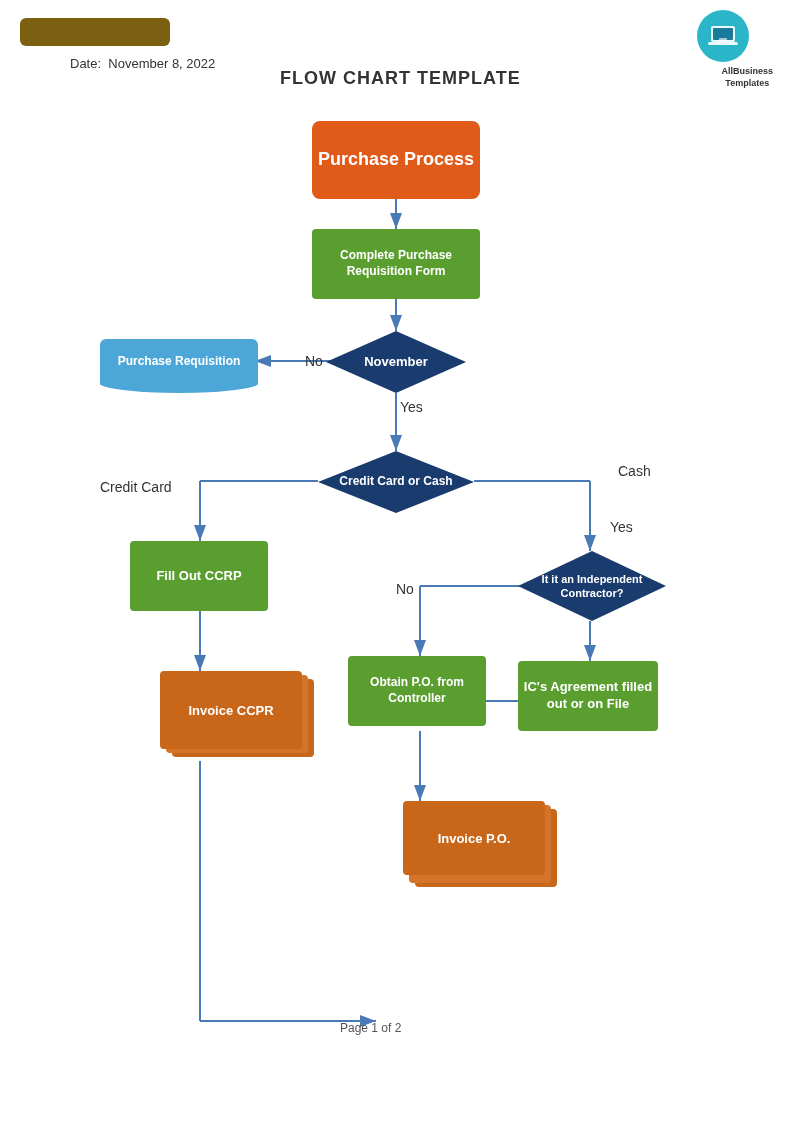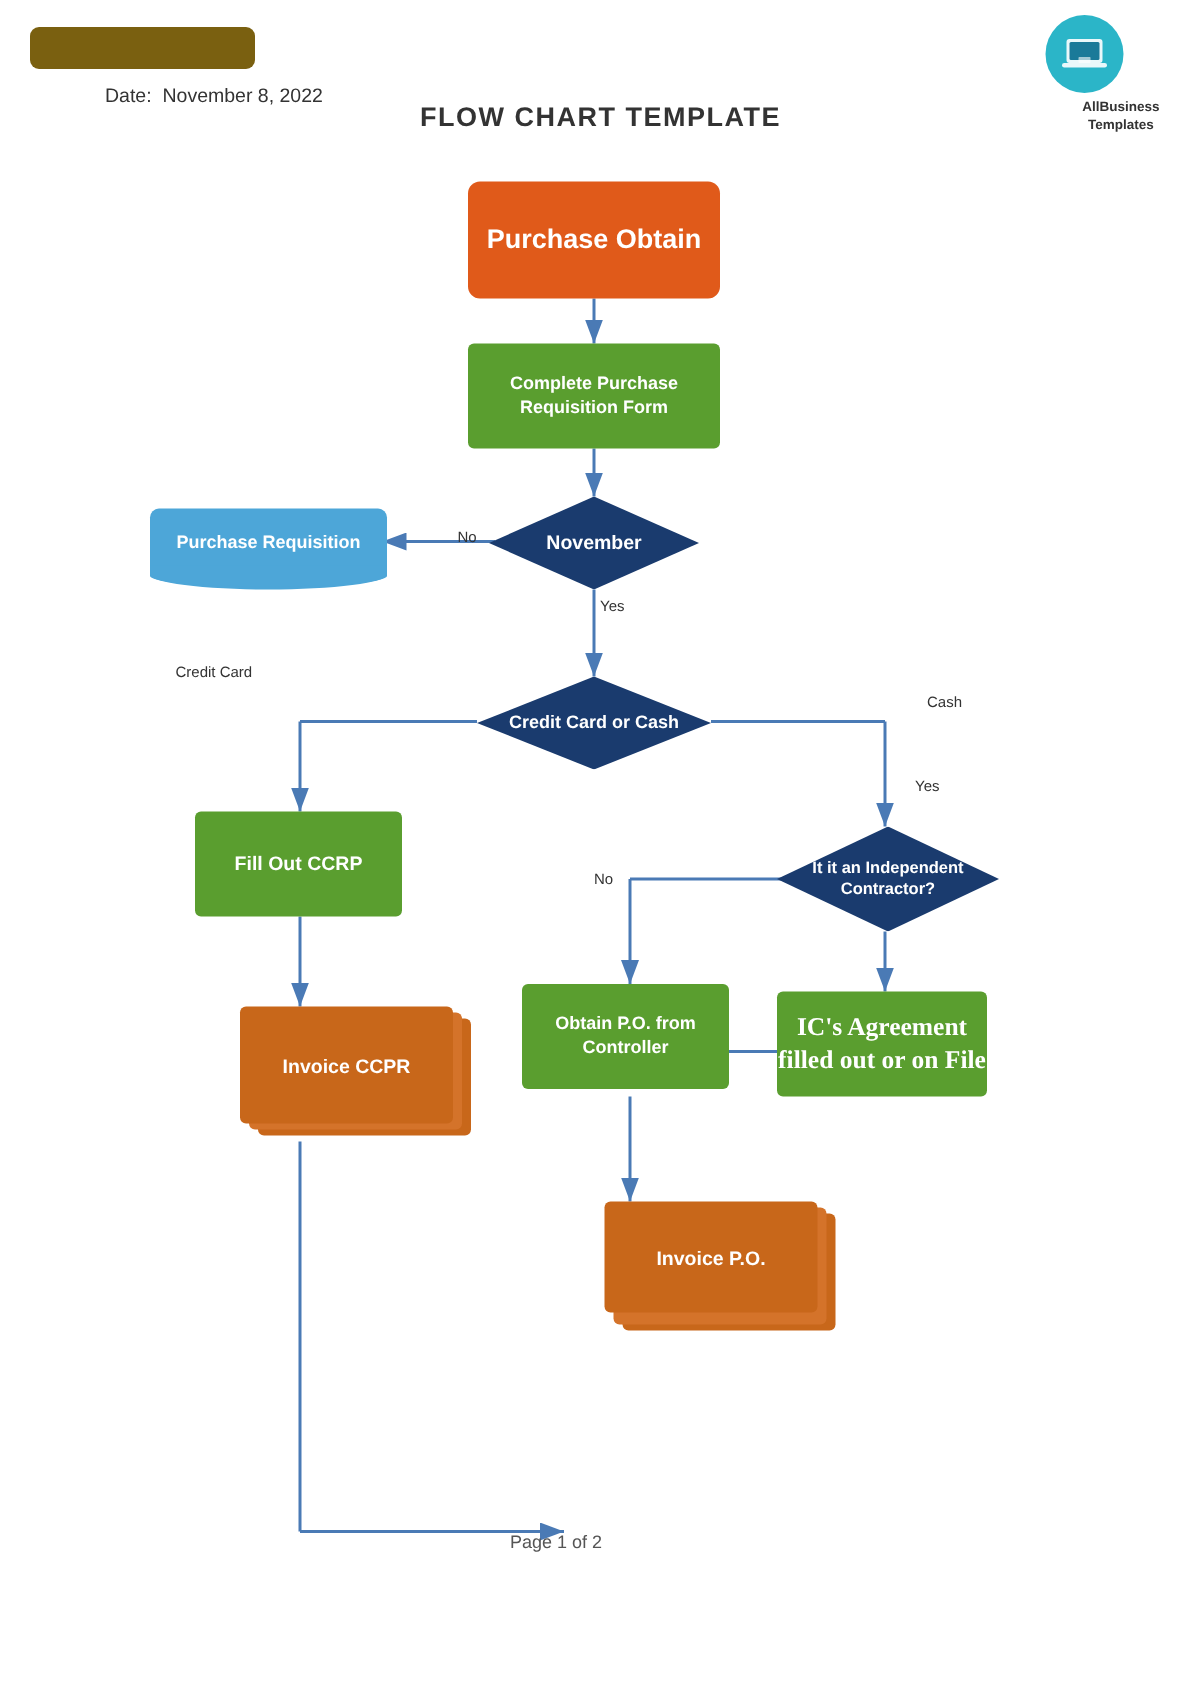--- a/index.html
+++ b/index.html
@@ -153,21 +153,21 @@
       position: absolute;
       top: 0;
       left: 0;
       width: 793px;
       height: 980px;
       pointer-events: none;
     }
 
     .label-text {
       position: absolute;
-      font-size: 10px;
+      font-size: 14px;
       color: #333;
     }
   </style>
 </head>
 <body>
 
 <div class="header">
   <div class="docs-controller-box" style="background:#7a6010; color:#fff; font-size:12px; font-weight:bold; text-align:center; padding:14px 18px; border-radius:6px; width:150px; line-height:1.4;">
   </div>
 
@@ -224,55 +224,55 @@
 
     <line x1="520" y1="620" x2="470" y2="620" stroke="#4a7ab5" stroke-width="2" marker-end="url(#arrowhead)"></line>
 
     <line x1="530" y1="505" x2="420" y2="505" stroke="#4a7ab5" stroke-width="2"></line>
     <line x1="420" y1="505" x2="420" y2="575" stroke="#4a7ab5" stroke-width="2" marker-end="url(#arrowhead)"></line>
 
     <line x1="420" y1="650" x2="420" y2="720" stroke="#4a7ab5" stroke-width="2" marker-end="url(#arrowhead)"></line>
 
   </svg>
 
-  <div class="shape rounded-rect" style="left:312px; top:40px; width:168px; height:78px; background:#e05a1a; font-size:18px; border-radius:8px; color:#fff; font-weight:bold;">Purchase Obtain</div>
+  <div class="shape rounded-rect" style="left:312px; top:40px; width:168px; height:78px; background:#e05a1a; font-size:18px; border-radius:8px; color:#fff; font-weight:bold;">Purchase Process</div>
 
   <div class="shape rounded-rect" style="left:312px; top:148px; width:168px; height:70px; background:#5a9e2f; font-size:12px; border-radius:4px;">Complete Purchase Requisition Form</div>
 
   <div class="shape diamond" style="left:326px; top:250px; width:140px; height:62px; font-size:13px;">November</div>
 
   <div class="label-text" style="left:305px; top:272px;">No</div>
 
   <div class="label-text" style="left:400px; top:318px;">Yes</div>
 
   <div class="shape wave-shape" style="left:100px; top:258px; width:158px; height:46px; font-size:12px; font-weight:bold; color:#fff; background:#4da6d8; border-radius:6px; display:flex; align-items:center; justify-content:center;">Purchase Requisition</div>
 
   <div style="position:absolute; left:100px; top:296px; width:158px; height:14px; background:#4da6d8; border-radius:0 0 50% 50%; z-index:1;"></div>
 
   <div class="shape diamond" style="left:318px; top:370px; width:156px; height:62px; font-size:12px;">Credit Card or Cash</div>
 
-  <div class="label-text" style="left:100px; top:362px;margin-left:17px;">Credit Card</div>
+  <div class="label-text" style="left:100px; top:398px;">Credit Card</div>
 
   <div class="label-text" style="left:618px; top:382px;">Cash</div>
 
   <div class="label-text" style="left:610px; top:438px;">Yes</div>
 
   <div class="label-text" style="left:396px; top:500px;">No</div>
 
   <div class="shape rounded-rect" style="left:130px; top:460px; width:138px; height:70px; background:#5a9e2f; font-size:13px; border-radius:4px;">Fill Out CCRP</div>
 
   <div class="stacked-doc" style="position:absolute; left:115px; top:590px; width:150px; height:88px;">
     <div class="doc-back2" style="width:142px; height:78px; background:#c8671a; top:8px; left:12px; border-radius:4px; position:absolute; z-index:1;"></div>
     <div class="doc-back1" style="width:142px; height:78px; background:#d4732a; top:4px; left:6px; border-radius:4px; position:absolute; z-index:2;"></div>
     <div class="doc-front" style="width:142px; height:78px; background:#c8671a; top:0; left:0; position:absolute; z-index:3; border-radius:4px; display:flex; align-items:center; justify-content:center; font-size:13px; font-weight:bold; color:#fff;">Invoice CCPR</div>
   </div>
 
   <div class="shape diamond" style="left:518px; top:470px; width:148px; height:70px; font-size:11px;">It it an Independent Contractor?</div>
 
-  <div class="shape rounded-rect" style="left:518px; top:580px; width:140px; height:70px; background:#5a9e2f; font-size:17px; border-radius:4px;font-family:Liberation Serif, serif;">IC's Agreement filled out or on File</div>
+  <div class="shape rounded-rect" style="left:518px; top:580px; width:140px; height:70px; background:#5a9e2f; font-size:13px; border-radius:4px;">IC's Agreement filled out or on File</div>
 
   <div class="shape rounded-rect" style="left:348px; top:575px; width:138px; height:70px; background:#5a9e2f; font-size:12px; border-radius:4px;">Obtain P.O. from Controller</div>
 
   <div class="stacked-doc" style="position:absolute; left:358px; top:720px; width:150px; height:88px;">
     <div class="doc-back2" style="width:142px; height:78px; background:#c8671a; top:8px; left:12px; border-radius:4px; position:absolute; z-index:1;"></div>
     <div class="doc-back1" style="width:142px; height:78px; background:#d4732a; top:4px; left:6px; border-radius:4px; position:absolute; z-index:2;"></div>
     <div class="doc-front" style="width:142px; height:74px; background:#c8671a; top:0; left:0; position:absolute; z-index:3; border-radius:4px; display:flex; align-items:center; justify-content:center; font-size:13px; font-weight:bold; color:#fff;">Invoice P.O.</div>
   </div>
 
   <div class="label-text" style="left:340px; top:940px; font-size:12px; color:#555;">Page 1 of 2</div>

